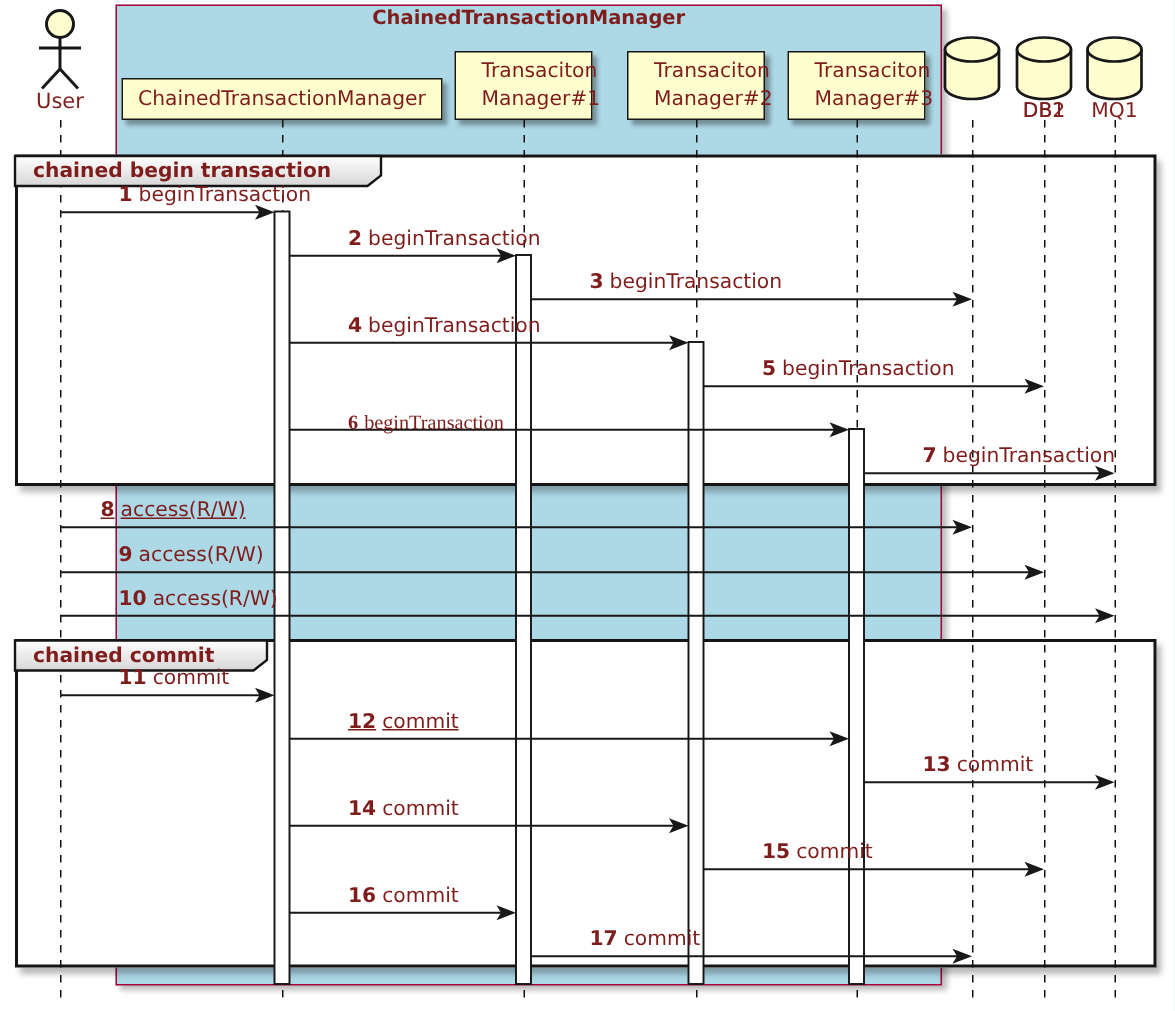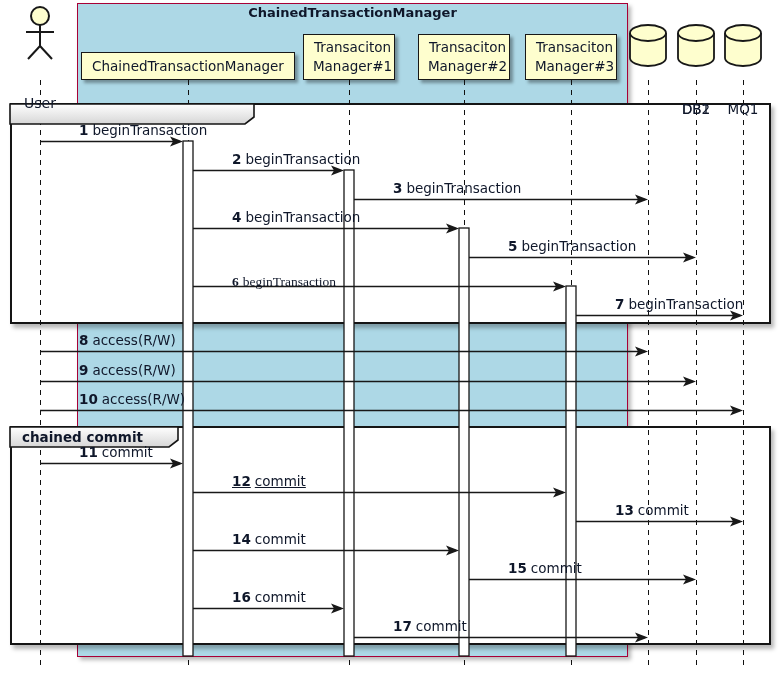--- a/index.html
+++ b/index.html
@@ -1,18 +1,18 @@
 <!DOCTYPE html>
 <html><head>
 <meta charset="utf-8">
 <style>
   html,body{margin:0;padding:0;background:#ffffff;}
   #stage{
     position:relative;width:783px;height:674px;overflow:hidden;
-    font-family:"DejaVu Sans",sans-serif;color:#0f172a;background:#fff;
+    font-family:"DejaVu Sans",sans-serif;color:#7f1d1d;background:#fff;
   }
   .abs{position:absolute;}
   
   #pbox{
     left:77px;top:3px;width:551px;height:654px;box-sizing:border-box;
     border:1px solid #A80036;background:#ADD8E6;z-index:1;
     box-shadow:3px 3px 4px rgba(0,0,0,.28);
   }
   #pbox-title{
     left:77px;top:5px;width:551px;text-align:center;font-weight:bold;
@@ -29,47 +29,48 @@
     z-index:6;font-weight:bold;font-size:13.5px;white-space:nowrap;
   }
   
   .party{
     box-sizing:border-box;background:#FEFECE;border:1.5px solid #181818;
     box-shadow:3px 3px 3px rgba(0,0,0,.35);z-index:4;
     font-size:13.5px;line-height:19px;display:flex;flex-direction:column;
     justify-content:center;
   }
   .party.center{align-items:center;}
-  .party.left{align-items:center;padding-left:7px;}
+  .party.left{align-items:flex-start;padding-left:17px;}
   #party-ctm{left:81px;top:52px;width:214px;height:28px;}
   #party-tm1{left:303px;top:34px;width:92px;height:46px;}
   #party-tm2{left:418px;top:34px;width:92px;height:46px;}
   #party-tm3{left:525px;top:34px;width:92px;height:46px;}
   
-  .name-label{z-index:6;font-size:13.5px;text-align:center;margin-top:35px;}
+  .name-label{z-index:6;font-size:13.5px;text-align:center;}
   #user-label{left:15px;top:60px;width:50px;font-size:14px;}
   .db-label{top:66px;width:56px;}
   
   #gfx{left:0;top:0;z-index:5;pointer-events:none;}
   
   .msg{
     z-index:7;font-size:13.5px;white-space:nowrap;line-height:16px;margin-left:32px;
   }
   .msg b{font-weight:bold;margin-right:4px;}
 </style>
 </head>
 <body>
 
 <div id="stage">
 
   <div id="pbox" class="abs"></div>
   <div id="pbox-title" class="abs">ChainedTransactionManager</div>
 
   <div id="frame1" class="abs frame"></div>
   <div id="frame2" class="abs frame"></div>
+  <div class="abs frame-label" style="left:22px;top:106px;">chained begin transaction</div>
   <div class="abs frame-label" style="left:22px;top:429px;">chained commit</div>
 
   <div id="party-ctm" class="abs party center">
     <span>ChainedTransactionManager</span>
   </div>
   <div id="party-tm1" class="abs party left">
     <span>Transaciton</span>
     <span>Manager#1</span>
   </div>
   <div id="party-tm2" class="abs party left">
@@ -170,21 +171,21 @@
     <path d="M10,104 H254 V117 L245,124 H10 Z" fill="url(#hdrGrad)" stroke="#151515" stroke-width="1.6"></path>
     <path d="M10,427 H178 V440 L169,447 H10 Z" fill="url(#hdrGrad)" stroke="#151515" stroke-width="1.6"></path>
   </svg>
 <div class="abs msg" style="left: 47px; top: 122px;"><b>1</b><span>beginTransaction</span></div>
     <div class="abs msg" style="left: 200px; top: 151px;"><b>2</b><span>beginTransaction</span></div>
     <div class="abs msg" style="left: 361px; top: 180px;"><b>3</b><span>beginTransaction</span></div>
     <div class="abs msg" style="left: 200px; top: 209px;"><b>4</b><span>beginTransaction</span></div>
     <div class="abs msg" style="left: 476px; top: 238px;"><b>5</b><span>beginTransaction</span></div>
     <div class="abs msg" style="left: 200px; top: 274px; font-family: Liberation Serif, serif;"><b>6</b><span>beginTransaction</span></div>
     <div class="abs msg" style="left: 583px; top: 296px;"><b>7</b><span>beginTransaction</span></div>
-    <div class="abs msg" style="left: 47px; top: 332px;"><b>8</b><span>access(R/W)</span></div>
+    <div class="abs msg" style="left: 35px; top: 332px; text-decoration: underline;"><b>8</b><span>access(R/W)</span></div>
     <div class="abs msg" style="left: 47px; top: 362px;"><b>9</b><span>access(R/W)</span></div>
     <div class="abs msg" style="left: 47px; top: 391px;"><b>10</b><span>access(R/W)</span></div>
     <div class="abs msg" style="left: 47px; top: 444px;"><b>11</b><span>commit</span></div>
     <div class="abs msg" style="left: 200px; top: 473px; text-decoration: underline;"><b>12</b><span>commit</span></div>
     <div class="abs msg" style="left: 583px; top: 502px;"><b>13</b><span>commit</span></div>
     <div class="abs msg" style="left: 200px; top: 531px;"><b>14</b><span>commit</span></div>
     <div class="abs msg" style="left: 476px; top: 560px; text-align: center;"><b>15</b><span>commit</span></div>
     <div class="abs msg" style="left: 200px; top: 589px;"><b>16</b><span>commit</span></div>
     <div class="abs msg" style="left: 361px; top: 618px;"><b>17</b><span>commit</span></div>
   </div>

